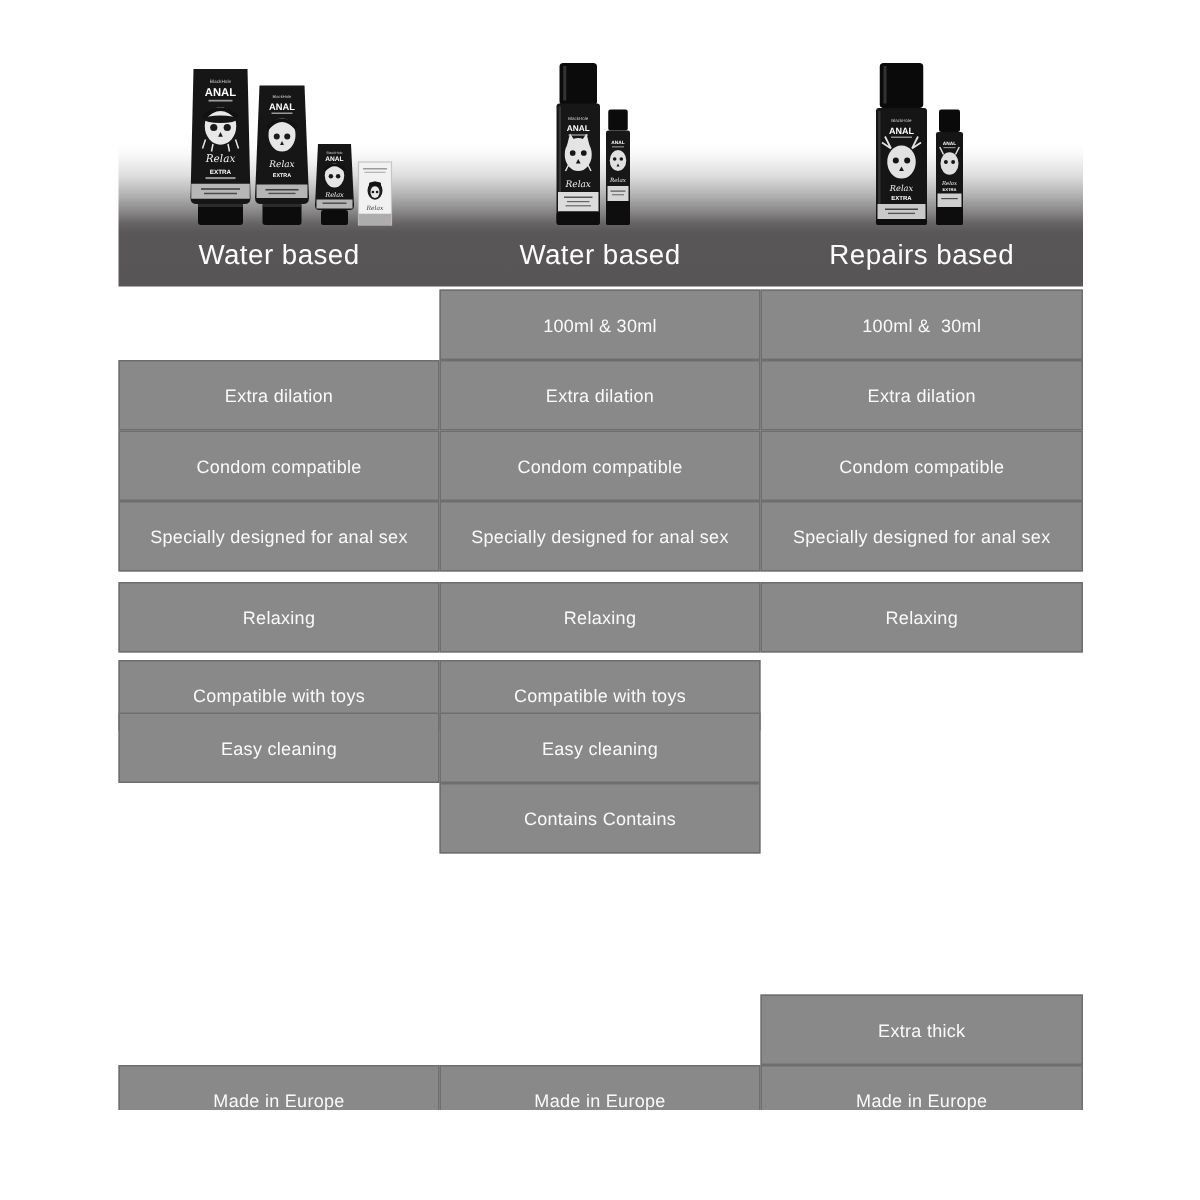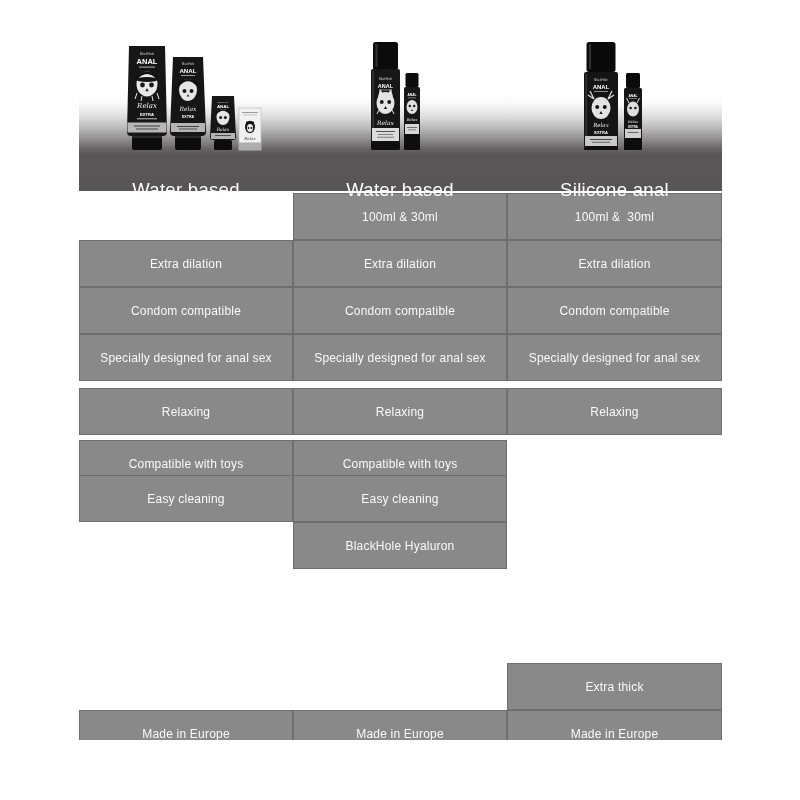--- a/index.html
+++ b/index.html
@@ -6,21 +6,21 @@
   #page{position:relative;width:800px;height:740px;background:#ffffff;overflow:hidden;
         font-family:"Liberation Sans","DejaVu Sans",sans-serif;}
 
   
   .banner{position:absolute;left:79px;top:96px;width:643px;height:95px;z-index:1;
           background:linear-gradient(180deg,#ffffff 0%,#f8f8f8 8%,#dedede 22%,#b2b2b2 36%,
                      #868484 48%,#656363 56%,#595757 62%,#585656 66%,#575555 100%);}
 
   
   .hdr{position:absolute;top:151px;height:38px;display:flex;align-items:center;justify-content:center;
-       color:#fdfdfd;font-size:18.5px;letter-spacing:.3px;z-index:3;margin-top:20px;}
+       color:#fdfdfd;font-size:18.5px;letter-spacing:.3px;z-index:3;}
   .ha{left:79px;width:214px}
   .hb{left:293px;width:214px}
   .hc{left:507px;width:215px}
 
   
   .cell{position:absolute;height:47px;box-sizing:border-box;background:#898989;
         border:1px solid #6e6e6e;color:#fafafa;display:flex;align-items:center;justify-content:center;
         font-size:12px;letter-spacing:.2px;white-space:pre-wrap;text-align:center;z-index:2;}
   .ca{left:79px;width:214px}
   .cb{left:293px;width:214px}
@@ -206,38 +206,38 @@
       <text x="55" y="83" font-size="3.6" class="script" fill="#f0f0f0" text-anchor="middle">Relax</text>
       <text x="55" y="87.5" font-size="2.8" font-weight="bold" fill="#ffffff" text-anchor="middle">EXTRA</text>
       <rect x="47" y="89" width="16" height="9" fill="#cfcfcf"></rect>
       <rect x="49.5" y="92" width="11" height="0.8" fill="#4a4a4a"></rect>
       <rect x="46" y="98" width="18" height="12" rx="1.5" fill="#0d0d0d"></rect>
     </g>
   </svg>
 
   <div class="hdr ha">Water based</div>
   <div class="hdr hb">Water based</div>
-  <div class="hdr hc">Silicone anal</div>
+  <div class="hdr hc">Repairs based</div>
 
   <div class="cell ca r1">Extra dilation</div>
   <div class="cell ca r2">Condom compatible</div>
   <div class="cell ca r3">Specially designed for anal sex</div>
   <div class="cell ca r4">Relaxing</div>
   <div class="cell ca r5">Compatible with toys</div>
   <div class="cell ca r6">Easy cleaning</div>
   <div class="cell ca r11">Made in Europe</div>
 
   <div class="cell cb r0">100ml &amp; 30ml</div>
   <div class="cell cb r1">Extra dilation</div>
   <div class="cell cb r2">Condom compatible</div>
   <div class="cell cb r3">Specially designed for anal sex</div>
   <div class="cell cb r4">Relaxing</div>
   <div class="cell cb r5">Compatible with toys</div>
   <div class="cell cb r6">Easy cleaning</div>
-  <div class="cell cb r7">BlackHole Hyaluron</div>
+  <div class="cell cb r7">Contains Contains</div>
   <div class="cell cb r11">Made in Europe</div>
 
   <div class="cell cc r0">100ml &amp;  30ml</div>
   <div class="cell cc r1">Extra dilation</div>
   <div class="cell cc r2">Condom compatible</div>
   <div class="cell cc r3">Specially designed for anal sex</div>
   <div class="cell cc r4">Relaxing</div>
   <div class="cell cc r10">Extra thick</div>
   <div class="cell cc r11">Made in Europe</div>
 

